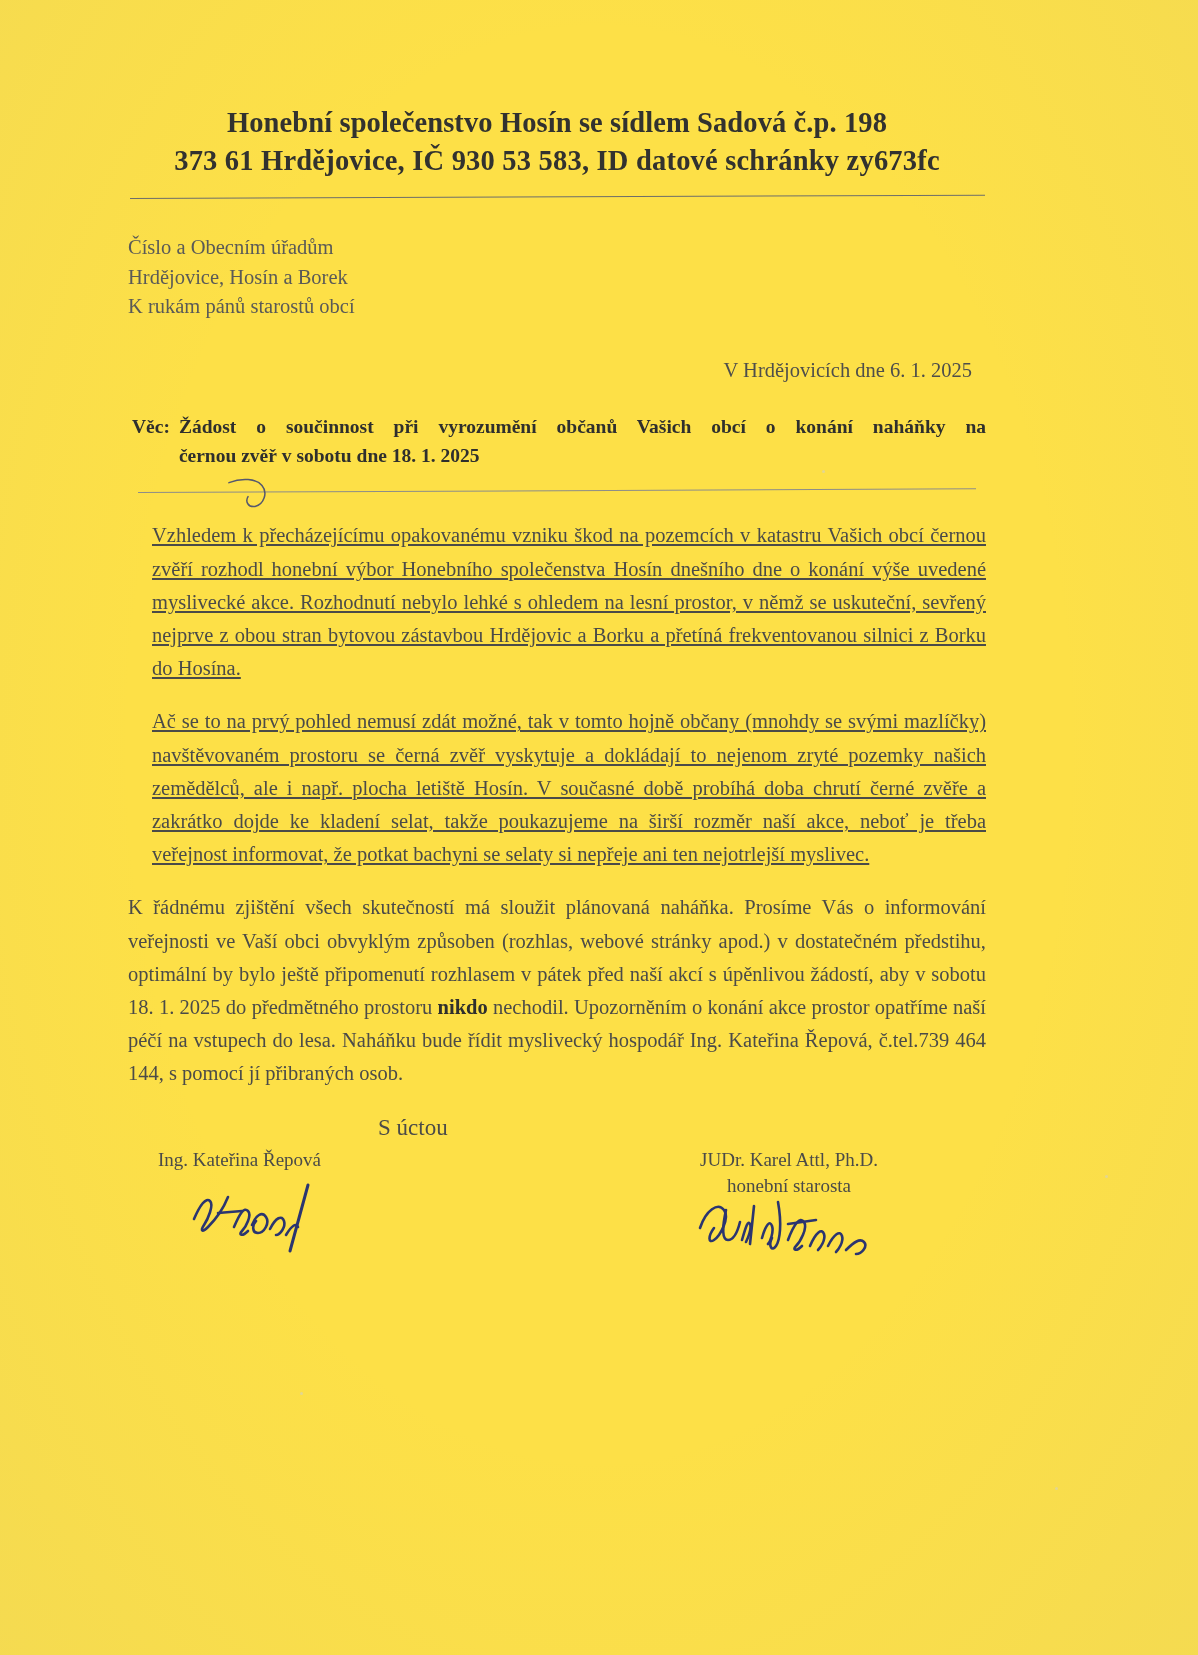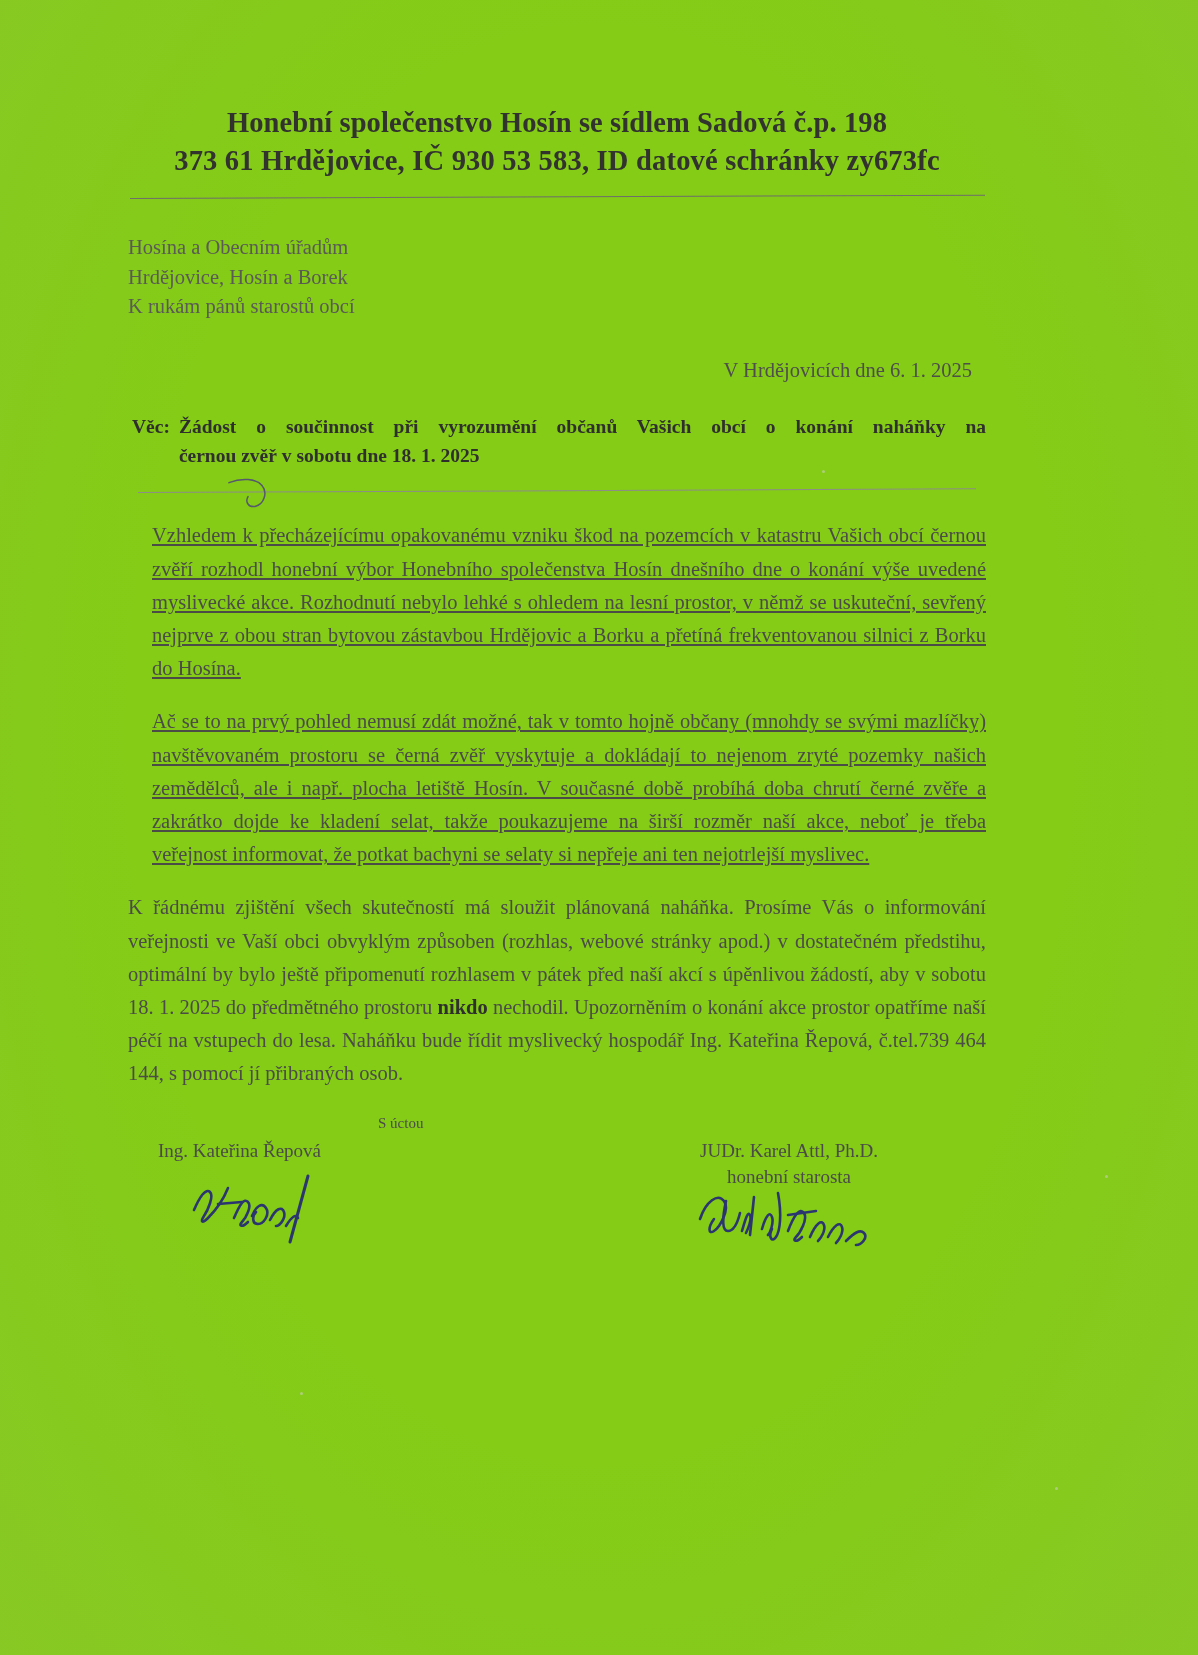--- a/index.html
+++ b/index.html
@@ -11,21 +11,21 @@
     width: 1198px;
     height: 1655px;
     font-family: "Liberation Serif", "DejaVu Serif", serif;
     color: #3a3a3a;
     position: relative;
     overflow: hidden;
   }
   .page {
     position: absolute;
     inset: 0;
-    background: #84cc16;
+    background: #fde047;
   }
   
   .scan-tint {
     position: absolute;
     inset: 0;
     background:
       radial-gradient(ellipse at 50% 45%, rgba(255,255,255,0) 55%, rgba(170,170,165,0.10) 100%);
     pointer-events: none;
   }
   .content {
@@ -134,21 +134,21 @@
     text-align: justify;
   }
   .body-text p:last-child { margin-bottom: 4px; }
   .indent { padding-left: 24px; text-decoration: underline; }
   .bold-inline { font-weight: bold; color: #2f2f2d; }
 
   
   .closing {
     margin-top: 24px;
     padding-left: 250px;
-    font-size: 15px;
+    font-size: 23px;
     color: #4b4b48;
   }
   .signatures {
     margin-top: 6px;
     display: flex;
     font-size: 19px;
     line-height: 1.4;
     color: #4b4b48;
   }
   .sig-col { width: 50%; }
@@ -187,21 +187,21 @@
 
     <div class="letterhead">
       <div class="line1">Honební společenstvo Hosín se sídlem Sadová č.p. 198</div>
       <div class="line2">373 61 Hrdějovice, IČ 930 53 583, ID datové schránky zy673fc</div>
     </div>
 
     <div class="rule-head"></div>
 
 
     <div class="addressee">
-      <div>Hosína a Obecním úřadům</div>
+      <div>Číslo a Obecním úřadům</div>
       <div>Hrdějovice, Hosín a Borek</div>
       <div>K rukám pánů starostů obcí</div>
     </div>
 
     <div class="dateline">V Hrdějovicích dne 6. 1. 2025</div>
 
     <div class="subject">
       <span class="subject-label">Věc:</span>
       <span class="subject-body">
         <span class="subject-l1">Žádost o součinnost při vyrozumění občanů Vašich obcí o konání naháňky na</span>

